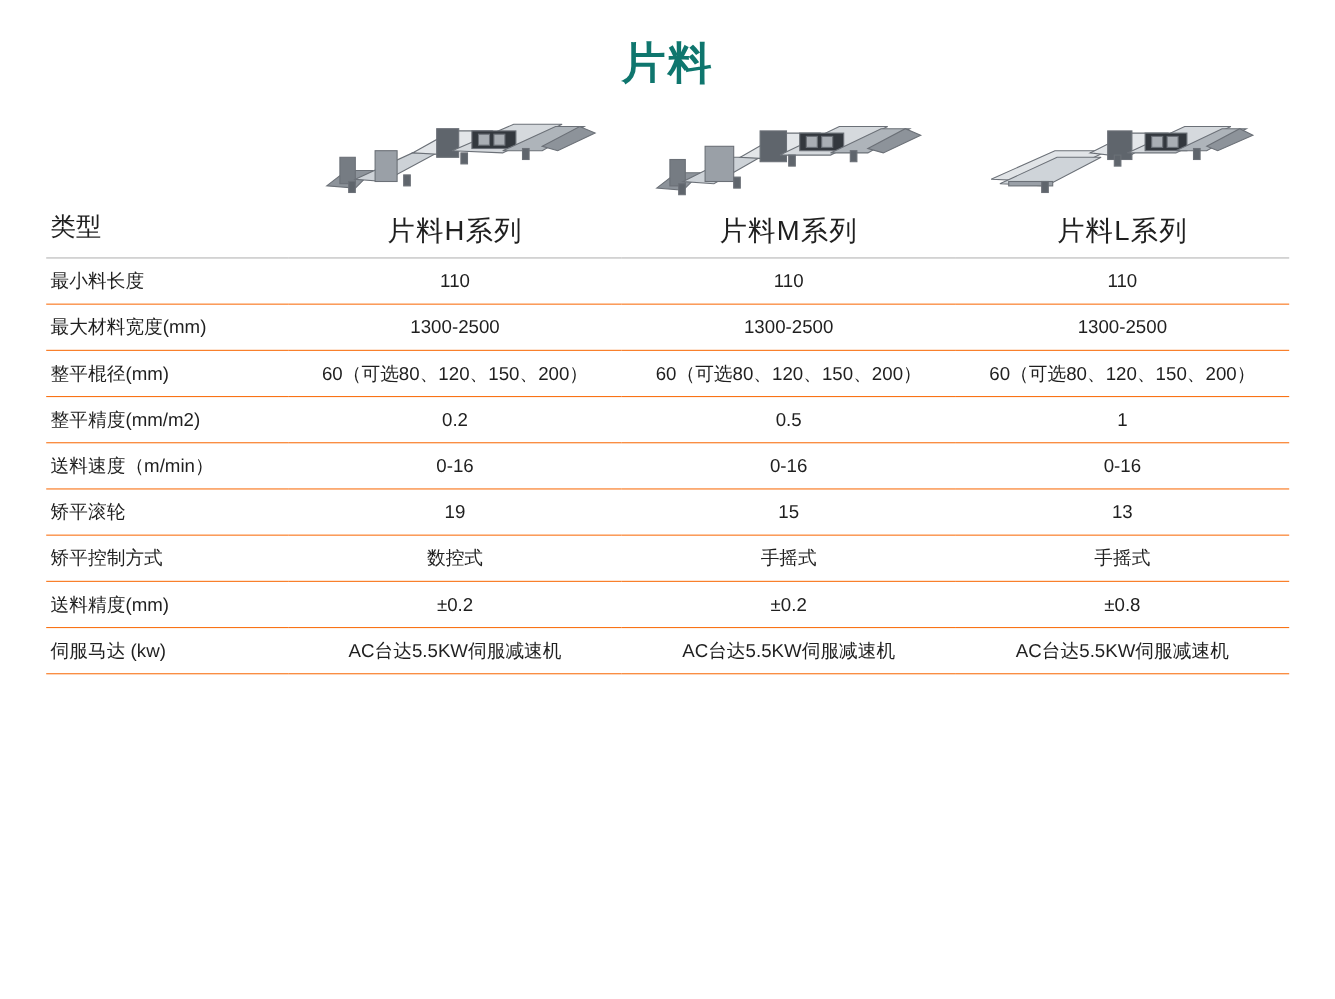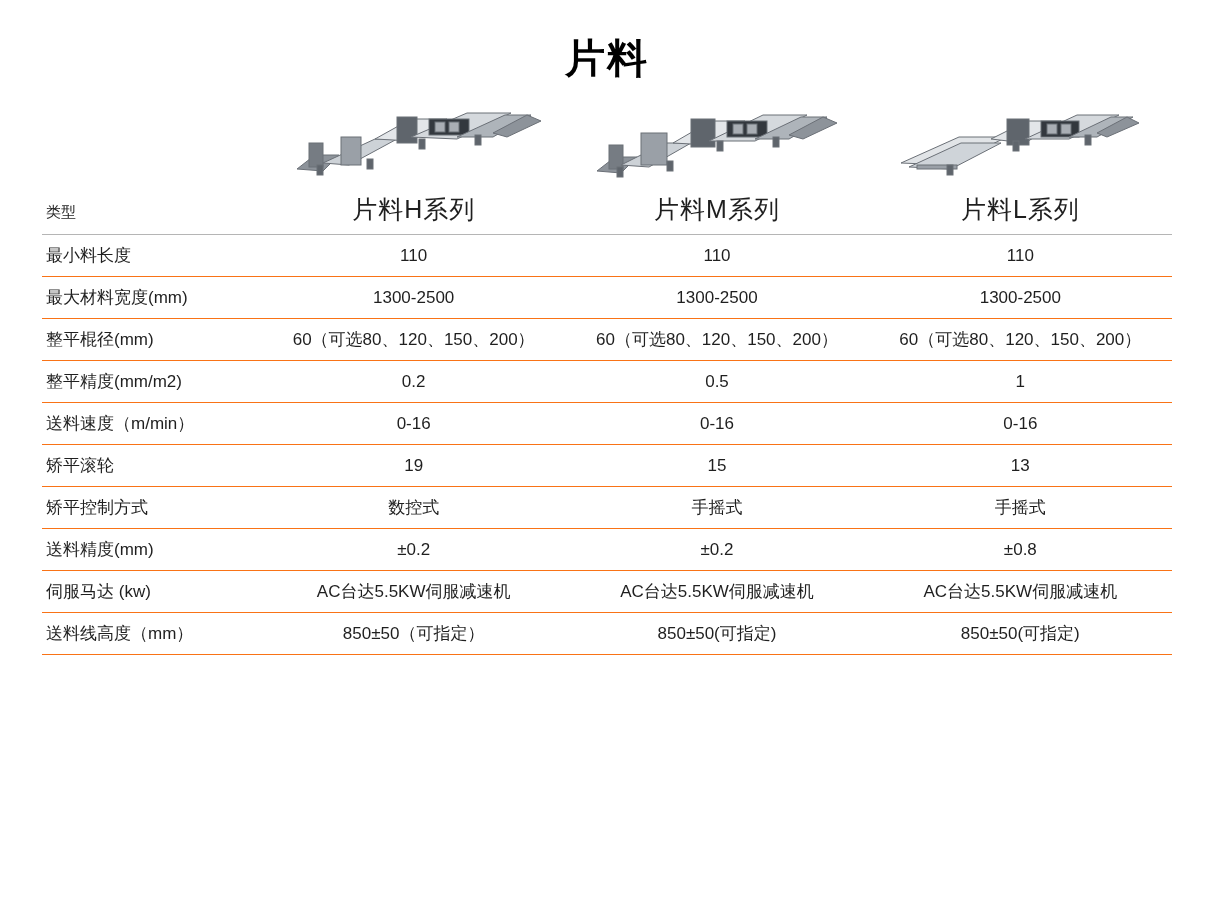--- a/index.html
+++ b/index.html
@@ -15,21 +15,21 @@
     overflow: hidden;
   }
   .page {
     position: relative;
     width: 1214px;
     height: 908px;
     box-sizing: border-box;
   }
   .title {
     text-align: center;
-    color: #000000;
+    color: #0f766e;
     font-size: 40px;
     font-weight: 700;
     letter-spacing: 2px;
     padding-top: 38px;
     line-height: 1;
   }
   table.spec {
     width: 1130px;
     margin: 0 auto;
     border-collapse: collapse;
@@ -51,21 +51,21 @@
   }
   td.val {
     text-align: center;
   }
   tr.head-row td {
     border-bottom: 1px solid #b5b5b5;
     padding-bottom: 6px;
     vertical-align: bottom;
   }
   tr.head-row td.label {
-    font-size: 15px;
+    font-size: 23px;
     padding-bottom: 12px;
     font-family: Liberation Mono, monospace;
   }
   .series-name {
     font-size: 25px;
     font-weight: 400;
     letter-spacing: 1px;
     text-align: center;
     padding-bottom: 2px;
   }
@@ -232,24 +232,18 @@
       </tr>
 
       <tr>
         <td class="label">伺服马达 (kw)</td>
         <td class="val">AC台达5.5KW伺服减速机</td>
         <td class="val">AC台达5.5KW伺服减速机</td>
         <td class="val">AC台达5.5KW伺服减速机</td>
       </tr>
 
 
-      <tr>
-        <td class="label">送料线高度（mm）</td>
-        <td class="val">850±50（可指定）</td>
-        <td class="val">850±50(可指定)</td>
-        <td class="val">850±50(可指定)</td>
-      </tr>
 
 
 
     </tbody>
   </table>
 </div>
 
 </body></html>

